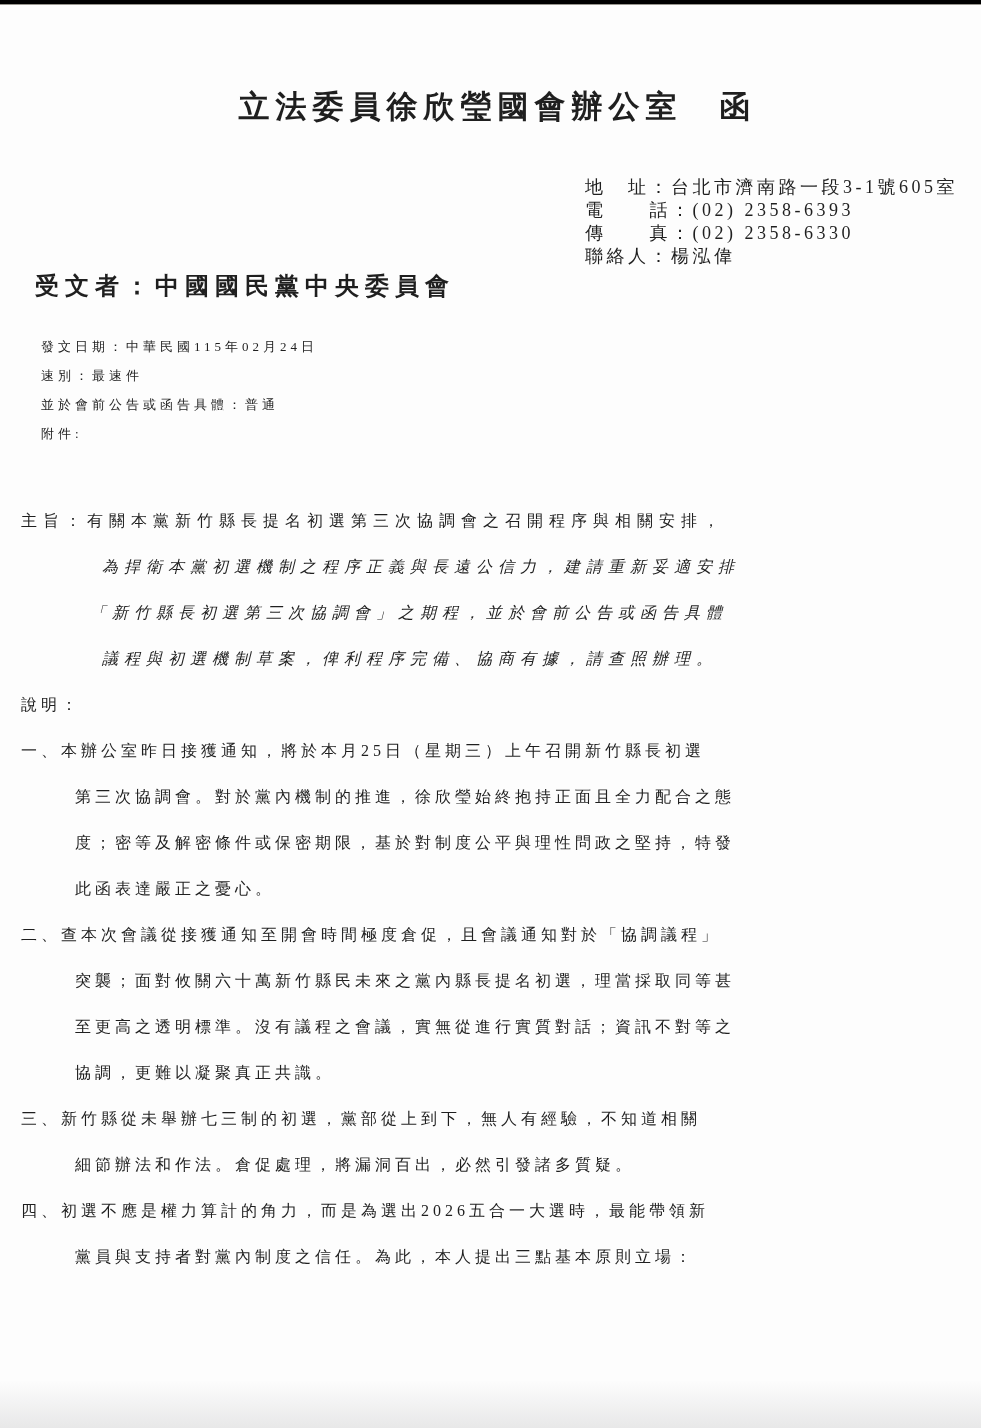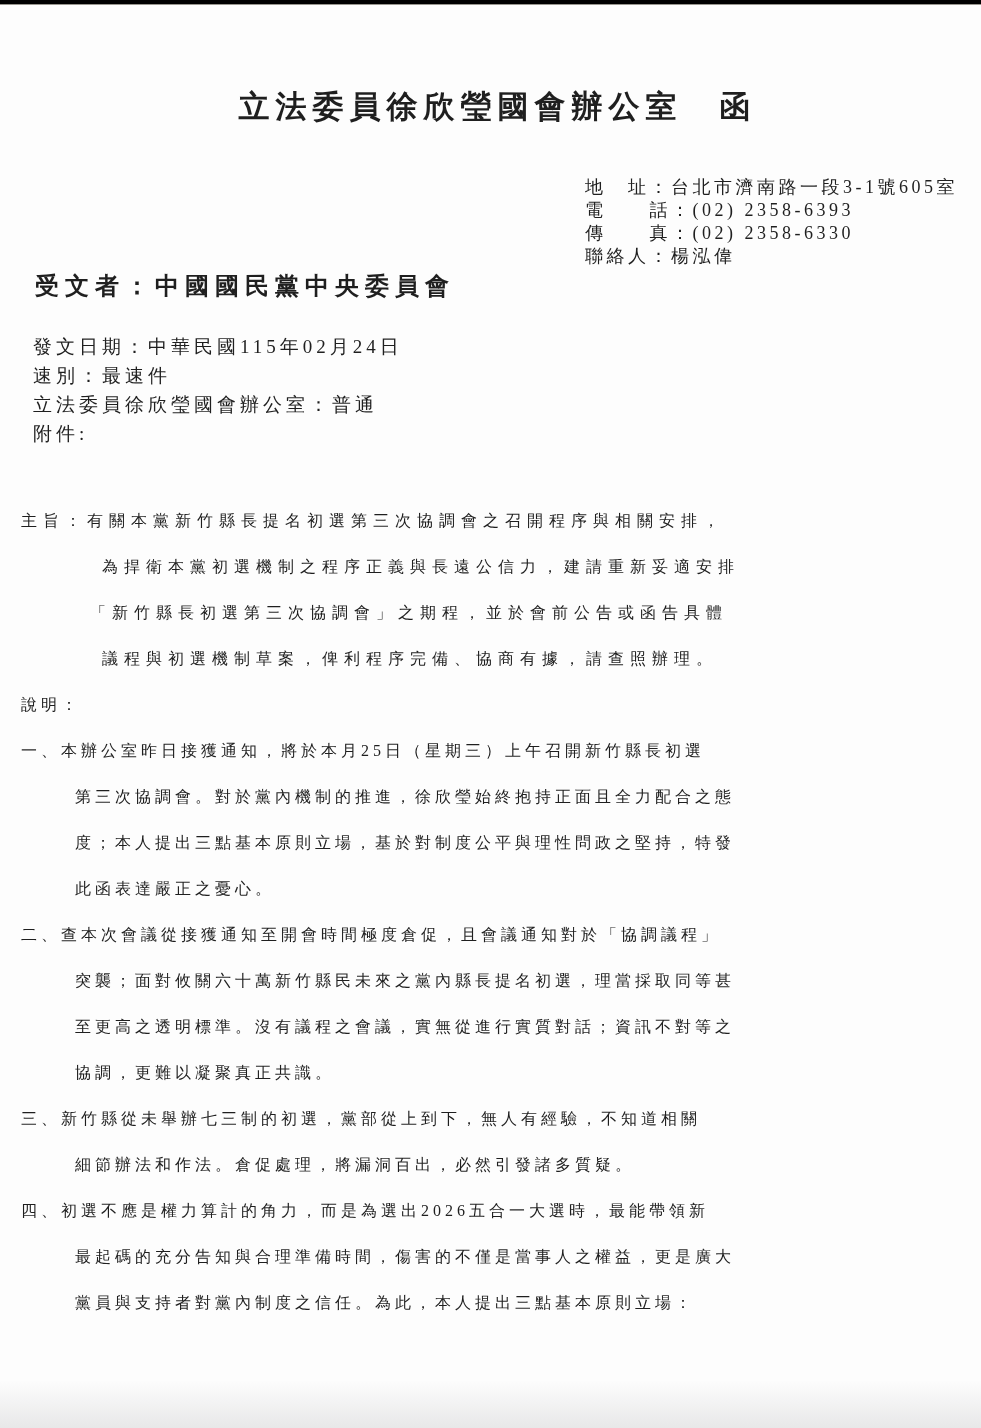--- a/index.html
+++ b/index.html
@@ -22,29 +22,29 @@
   .sender {
     position:absolute; top:176px; left:585px;
     font-size:18px; line-height:23px; letter-spacing:3.5px;
     white-space:nowrap;
   }
   .recipient {
     position:absolute; top:270px; left:35px;
     font-size:24px; font-weight:600; letter-spacing:6px; white-space:nowrap;
   }
   .meta {
-    position:absolute; top:332px; left:33px;
-    font-size:19px; line-height:29px; letter-spacing:4px; white-space:nowrap;
+    position:absolute; top:332px; left:41px;
+    font-size:13px; line-height:29px; letter-spacing:4px; white-space:nowrap;
   }
   .body {
     position:absolute; top:498px; left:21px; width:946px;
     font-size:16px; line-height:46px; white-space:nowrap;
   }
   .s-line { letter-spacing:6px; }
-  .s-line.cont { padding-left:81px; }
+  .s-line.cont { padding-left:81px;font-style:italic; }
   .s-line.cont.outdent { padding-left:69px; }
   .heading { letter-spacing:4px; }
   .i-line { letter-spacing:4px; }
   .i-line.cont { padding-left:54px; }
   .bottom-fade {
     position:absolute; left:0; right:0; bottom:0; height:48px;
     background:linear-gradient(to bottom, rgba(120,120,124,0) 0%, rgba(120,120,124,0.16) 100%);
     pointer-events:none;
   }
 </style>
@@ -61,52 +61,51 @@
     <div>電　　話：(02) 2358-6393</div>
     <div>傳　　真：(02) 2358-6330</div>
     <div>聯絡人：楊泓偉</div>
   </div>
 
   <div class="recipient">受文者：中國國民黨中央委員會</div>
 
   <div class="meta">
     <div>發文日期：中華民國115年02月24日</div>
     <div>速別：最速件</div>
-    <div>立法委員徐欣瑩國會辦公室：普通</div>
+    <div>並於會前公告或函告具體：普通</div>
     <div>附件:</div>
   </div>
 
   <div class="body">
     <div class="s-line"><span>主旨：</span><span>有關本黨新竹縣長提名初選第三次協調會之召開程序與相關安排，</span></div>
     <div class="s-line cont">為捍衛本黨初選機制之程序正義與長遠公信力，建請重新妥適安排</div>
     <div class="s-line cont outdent">「新竹縣長初選第三次協調會」之期程，並於會前公告或函告具體</div>
     <div class="s-line cont">議程與初選機制草案，俾利程序完備、協商有據，請查照辦理。</div>
 
     <div class="heading">說明：</div>
 
     <div>
       <div class="i-line"><span>一、</span><span>本辦公室昨日接獲通知，將於本月25日（星期三）上午召開新竹縣長初選</span></div>
       <div class="i-line cont">第三次協調會。對於黨內機制的推進，徐欣瑩始終抱持正面且全力配合之態</div>
-      <div class="i-line cont">度；本人提出三點基本原則立場，基於對制度公平與理性問政之堅持，特發</div>
+      <div class="i-line cont">度；密等及解密條件或保密期限，基於對制度公平與理性問政之堅持，特發</div>
       <div class="i-line cont">此函表達嚴正之憂心。</div>
     </div>
 
     <div>
       <div class="i-line"><span>二、</span><span>查本次會議從接獲通知至開會時間極度倉促，且會議通知對於「協調議程」</span></div>
       <div class="i-line cont">突襲；面對攸關六十萬新竹縣民未來之黨內縣長提名初選，理當採取同等甚</div>
       <div class="i-line cont">至更高之透明標準。沒有議程之會議，實無從進行實質對話；資訊不對等之</div>
       <div class="i-line cont">協調，更難以凝聚真正共識。</div>
     </div>
 
     <div>
       <div class="i-line"><span>三、</span><span>新竹縣從未舉辦七三制的初選，黨部從上到下，無人有經驗，不知道相關</span></div>
       <div class="i-line cont">細節辦法和作法。倉促處理，將漏洞百出，必然引發諸多質疑。</div>
     </div>
 
     <div>
       <div class="i-line"><span>四、</span><span>初選不應是權力算計的角力，而是為選出2026五合一大選時，最能帶領新</span></div>
-      <div class="i-line cont">最起碼的充分告知與合理準備時間，傷害的不僅是當事人之權益，更是廣大</div>
       <div class="i-line cont">黨員與支持者對黨內制度之信任。為此，本人提出三點基本原則立場：</div>
     </div>
   </div>
 
   <div class="bottom-fade"></div>
 </div>
 
 </body></html>

